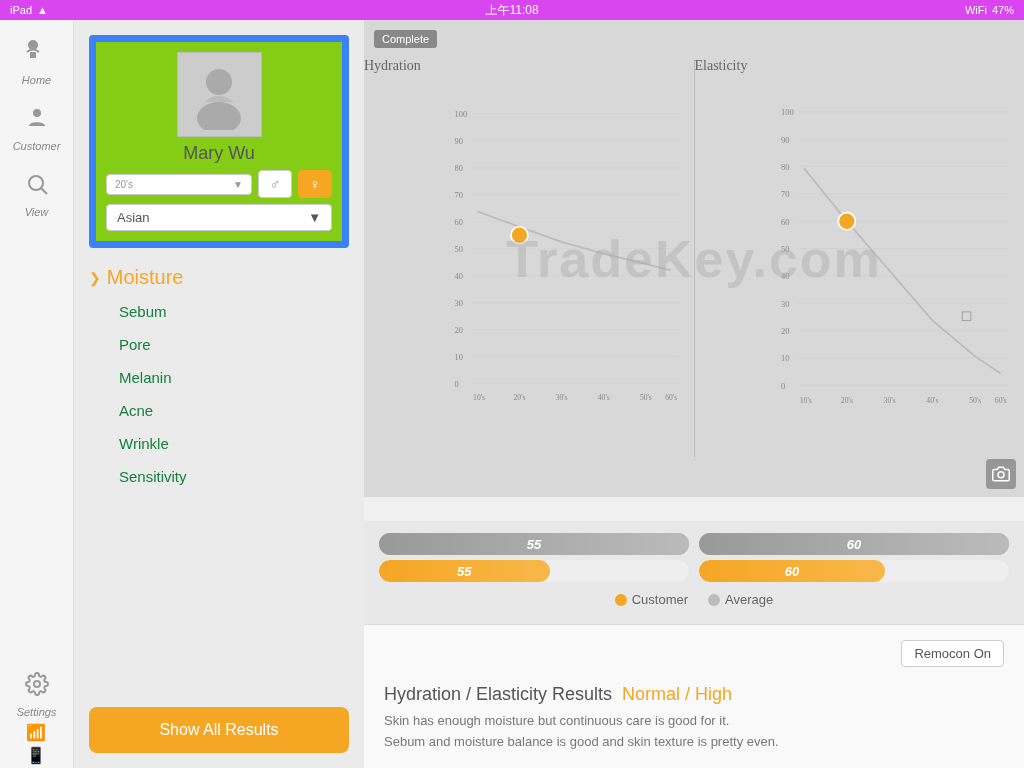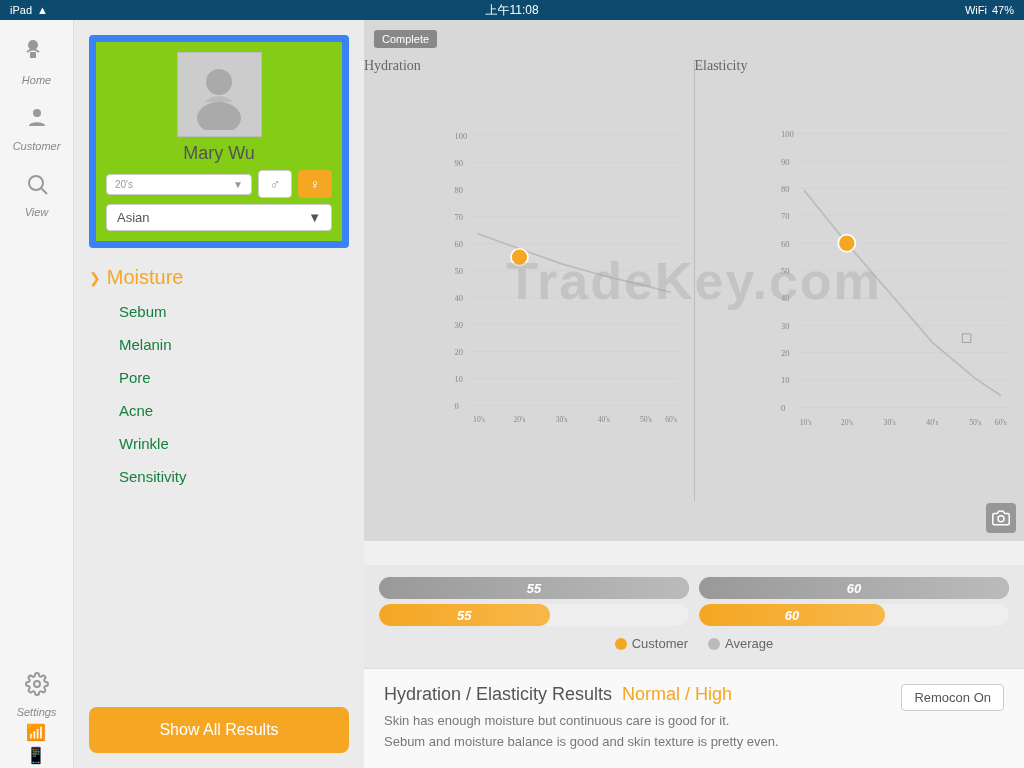--- a/index.html
+++ b/index.html
@@ -1,20 +1,20 @@
 <!DOCTYPE html>
 <html><head>
   <meta charset="utf-8">
   <style>
     * { box-sizing: border-box; margin: 0; padding: 0; }
     body { width: 1024px; height: 768px; overflow: hidden; font-family: -apple-system, 'Helvetica Neue', Arial, sans-serif; background: #e8e8e8; }
 
     
     .status-bar {
-      width: 1024px; height: 20px; background: #0c4a6e; display: flex; align-items: center;
+      width: 1024px; height: 20px; background: #d946ef; display: flex; align-items: center;
       justify-content: space-between; padding: 0 10px; color: #fff; font-size: 11px;
     }
     .status-left { display: flex; gap: 5px; align-items: center; }
     .status-center { position: absolute; left: 50%; transform: translateX(-50%); font-size: 12px; }
     .status-right { display: flex; gap: 5px; align-items: center; }
 
     
     .app-container {
       display: flex; width: 1024px; height: 748px;
     }
@@ -140,21 +140,21 @@
     }
     .legend-item { display: flex; align-items: center; gap: 5px; font-size: 13px; color: #666; }
     .legend-dot { width: 12px; height: 12px; border-radius: 50%; }
     .legend-dot-orange { background: #f5a623; }
     .legend-dot-gray { background: #bbb; }
 
     
     .results-area {
       background: #f9f9f9; padding: 15px 20px; border-top: 1px solid #ddd; position: relative;
     }
-    .results-title { font-size: 18px; color: #555; margin-bottom: 6px; }
+    .results-title { font-size: 18px; color: #555; margin-bottom: 6px; margin-top: 44px; }
     .results-title-highlight { color: #f5a623; font-size: 18px; }
     .results-desc { font-size: 13px; color: #777; line-height: 1.6; }
 
     .remocon-btn {
       position: absolute; right: 20px; top: 15px; background: #fff; border: 1px solid #ccc;
       border-radius: 4px; padding: 5px 12px; font-size: 13px; color: #555; cursor: pointer;
     }
 
     
     .camera-icon-btn {
@@ -264,22 +264,22 @@
         <span>▼</span>
       </div>
     </div>
 
     <div class="analysis-menu">
       <div class="analysis-active-item">
         <span class="chevron-icon">❯</span>
         <span class="analysis-active-label">Moisture</span>
       </div>
       <div class="analysis-menu-item">Sebum</div>
+      <div class="analysis-menu-item">Pore</div>
       <div class="analysis-menu-item">Melanin</div>
-      <div class="analysis-menu-item">Pore</div>
       <div class="analysis-menu-item">Acne</div>
       <div class="analysis-menu-item">Wrinkle</div>
       <div class="analysis-menu-item">Sensitivity</div>
     </div>
 
     <div style="flex:1"></div>
 
     <button class="show-all-btn">Show All Results</button>
   </div>
 

